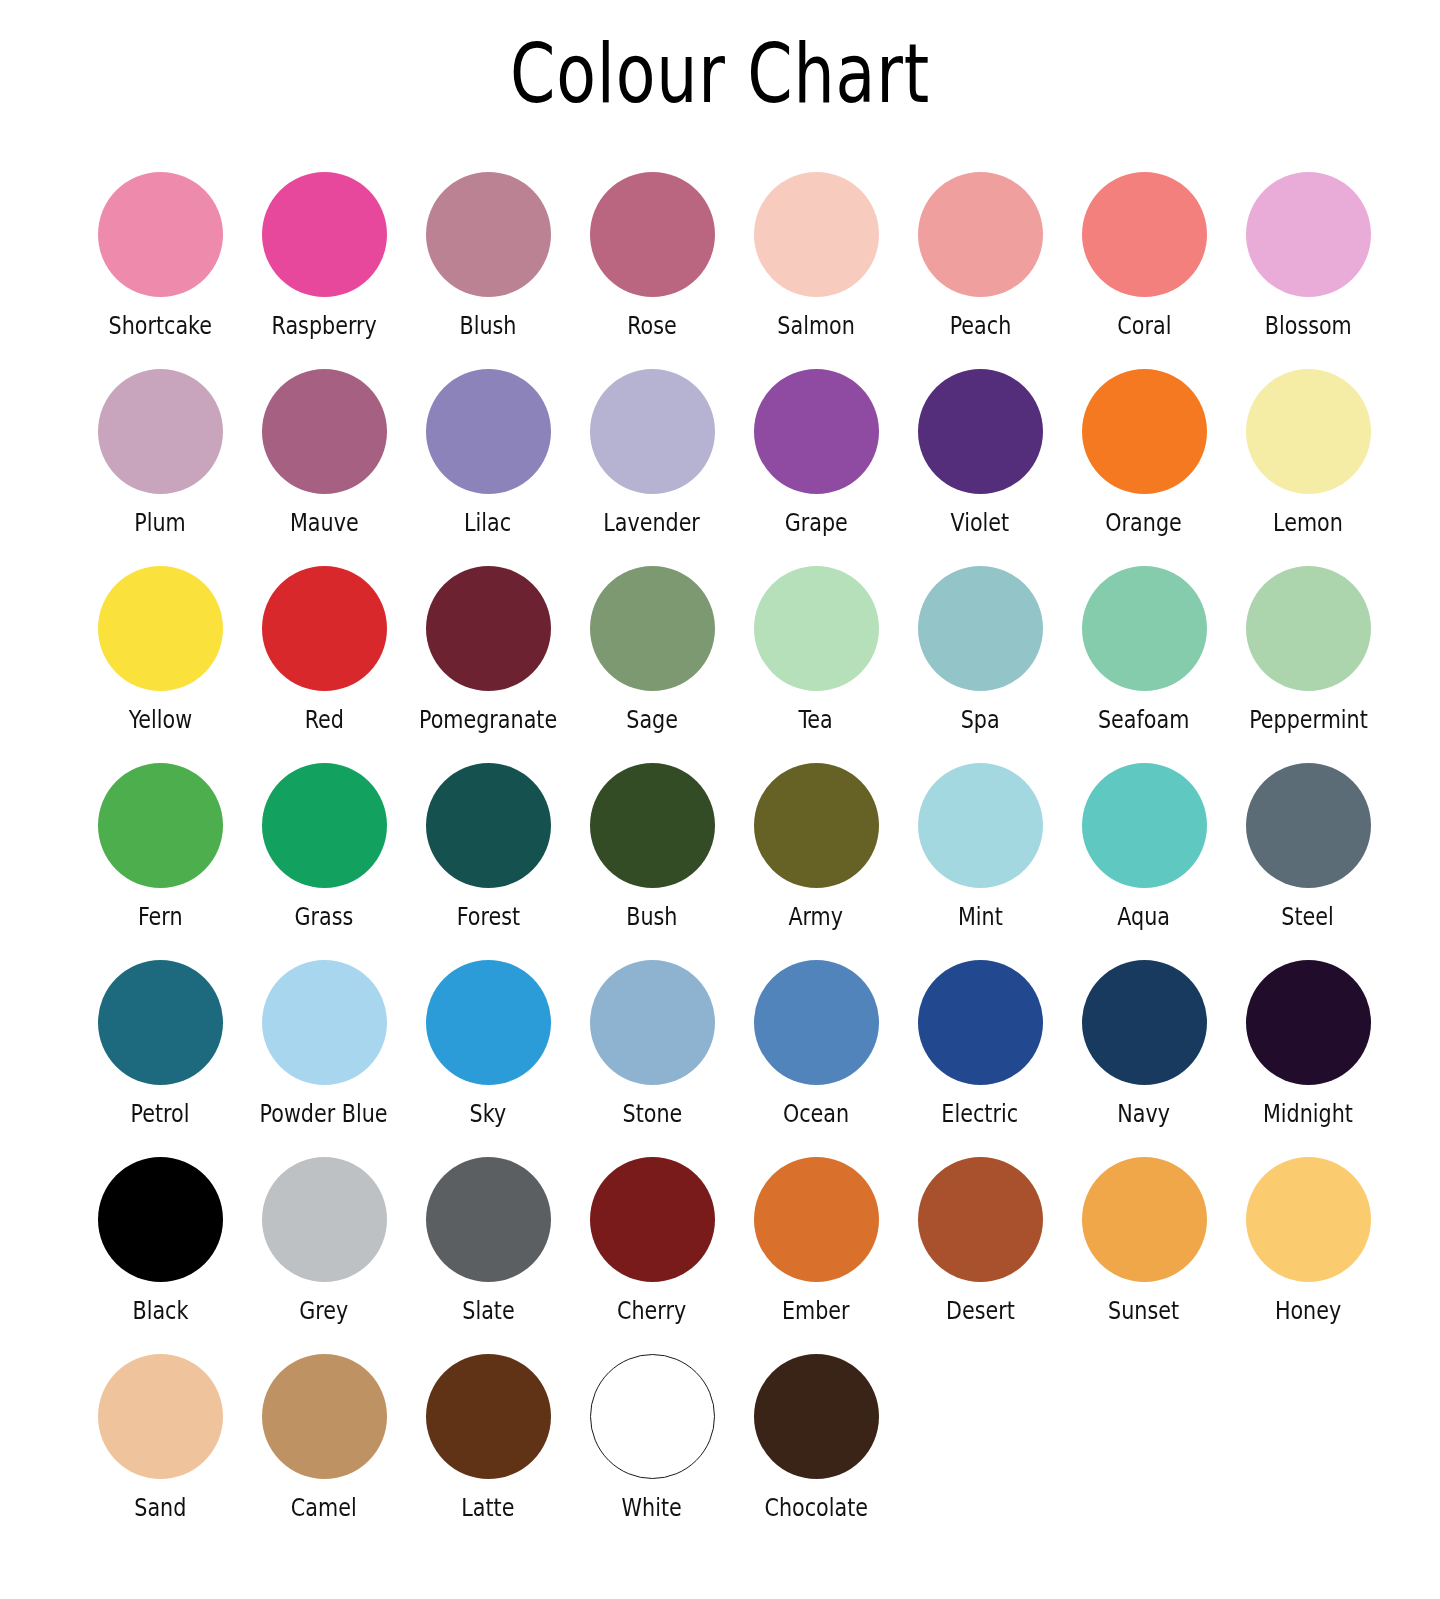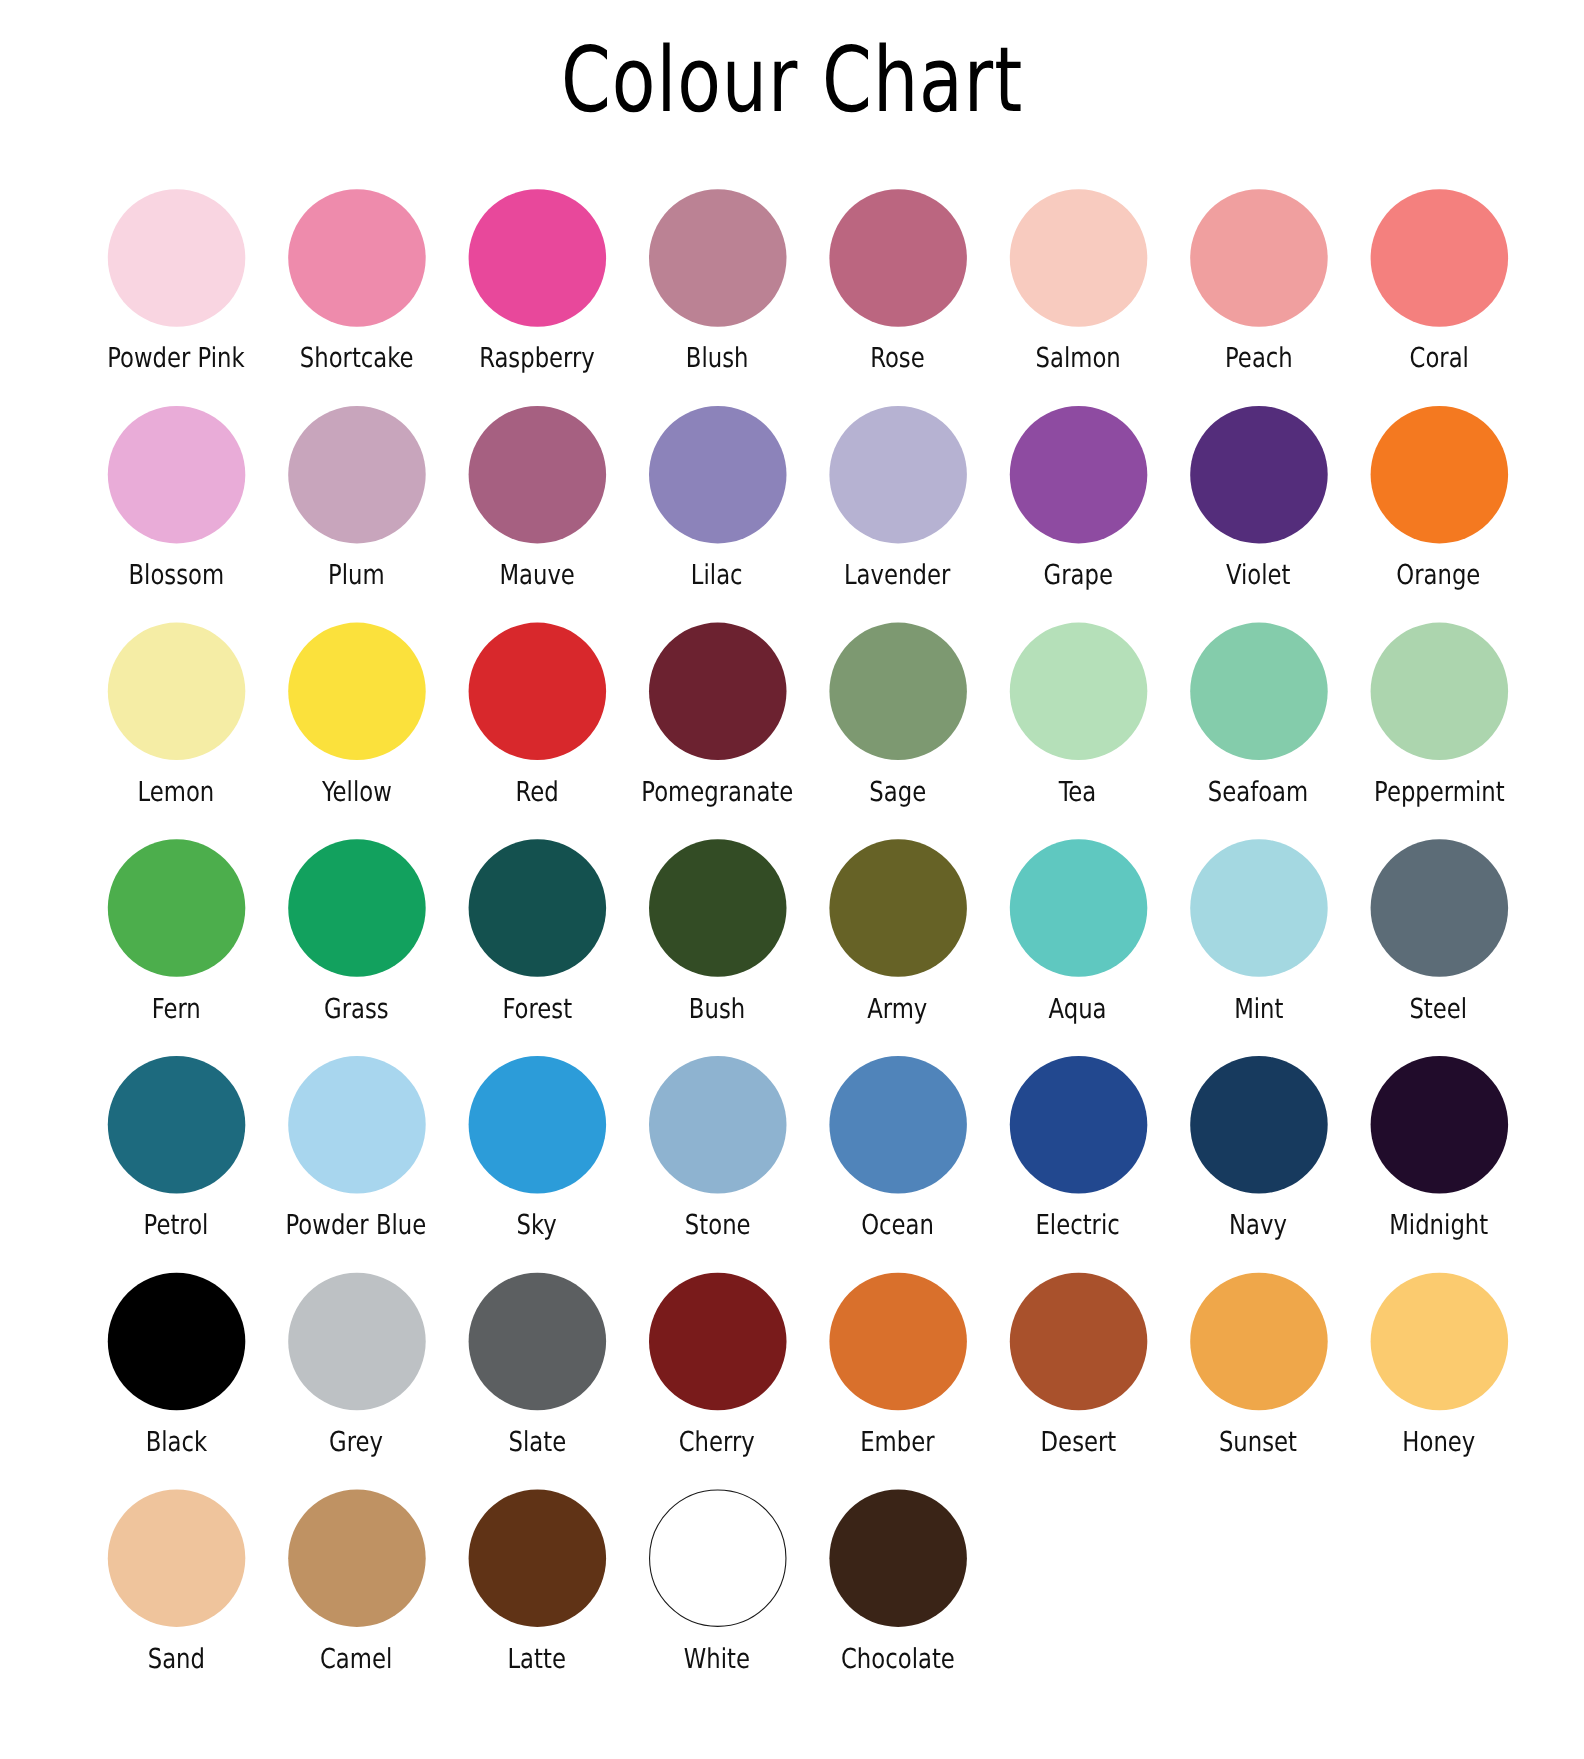--- a/index.html
+++ b/index.html
@@ -92,24 +92,20 @@
 </style>
 </head>
 <body>
 
 <div id="chart-page">
 
   <div id="page-title">Colour Chart</div>
 
   <div id="swatch-grid">
       <div class="swatch-cell">
-        <div class="swatch-dot" style="background: rgb(249, 213, 225);"></div>
-        <div class="swatch-label">Powder Pink</div>
-      </div>
-      <div class="swatch-cell">
         <div class="swatch-dot" style="background: rgb(238, 139, 172);"></div>
         <div class="swatch-label">Shortcake</div>
       </div>
       <div class="swatch-cell">
         <div class="swatch-dot" style="background: rgb(232, 72, 155);"></div>
         <div class="swatch-label">Raspberry</div>
       </div>
       <div class="swatch-cell">
         <div class="swatch-dot" style="background: rgb(187, 130, 148);"></div>
         <div class="swatch-label">Blush</div>
@@ -180,20 +176,24 @@
       </div>
       <div class="swatch-cell">
         <div class="swatch-dot" style="background: rgb(125, 153, 113);"></div>
         <div class="swatch-label">Sage</div>
       </div>
       <div class="swatch-cell">
         <div class="swatch-dot" style="background: rgb(181, 224, 185);"></div>
         <div class="swatch-label">Tea</div>
       </div>
       <div class="swatch-cell">
+        <div class="swatch-dot" style="background: rgb(147, 196, 199);"></div>
+        <div class="swatch-label">Spa</div>
+      </div>
+      <div class="swatch-cell">
         <div class="swatch-dot" style="background: rgb(132, 204, 171);"></div>
         <div class="swatch-label">Seafoam</div>
       </div>
       <div class="swatch-cell">
         <div class="swatch-dot" style="background: rgb(172, 213, 174);"></div>
         <div class="swatch-label">Peppermint</div>
       </div>
       <div class="swatch-cell">
         <div class="swatch-dot" style="background: rgb(76, 174, 76);"></div>
         <div class="swatch-label">Fern</div>
@@ -208,28 +208,28 @@
       </div>
       <div class="swatch-cell">
         <div class="swatch-dot" style="background: rgb(51, 76, 37);"></div>
         <div class="swatch-label">Bush</div>
       </div>
       <div class="swatch-cell">
         <div class="swatch-dot" style="background: rgb(102, 98, 38);"></div>
         <div class="swatch-label">Army</div>
       </div>
       <div class="swatch-cell">
+        <div class="swatch-dot" style="background: rgb(164, 216, 225);"></div>
+        <div class="swatch-label">Mint</div>
+      </div>
+      <div class="swatch-cell">
         <div class="swatch-dot" style="background: rgb(95, 200, 192);"></div>
         <div class="swatch-label">Aqua</div>
       </div>
       <div class="swatch-cell">
-        <div class="swatch-dot" style="background: rgb(164, 216, 225);"></div>
-        <div class="swatch-label">Mint</div>
-      </div>
-      <div class="swatch-cell">
         <div class="swatch-dot" style="background: rgb(92, 108, 119);"></div>
         <div class="swatch-label">Steel</div>
       </div>
       <div class="swatch-cell">
         <div class="swatch-dot" style="background: rgb(29, 106, 126);"></div>
         <div class="swatch-label">Petrol</div>
       </div>
       <div class="swatch-cell">
         <div class="swatch-dot" style="background: rgb(168, 214, 238);"></div>
         <div class="swatch-label">Powder Blue</div>

